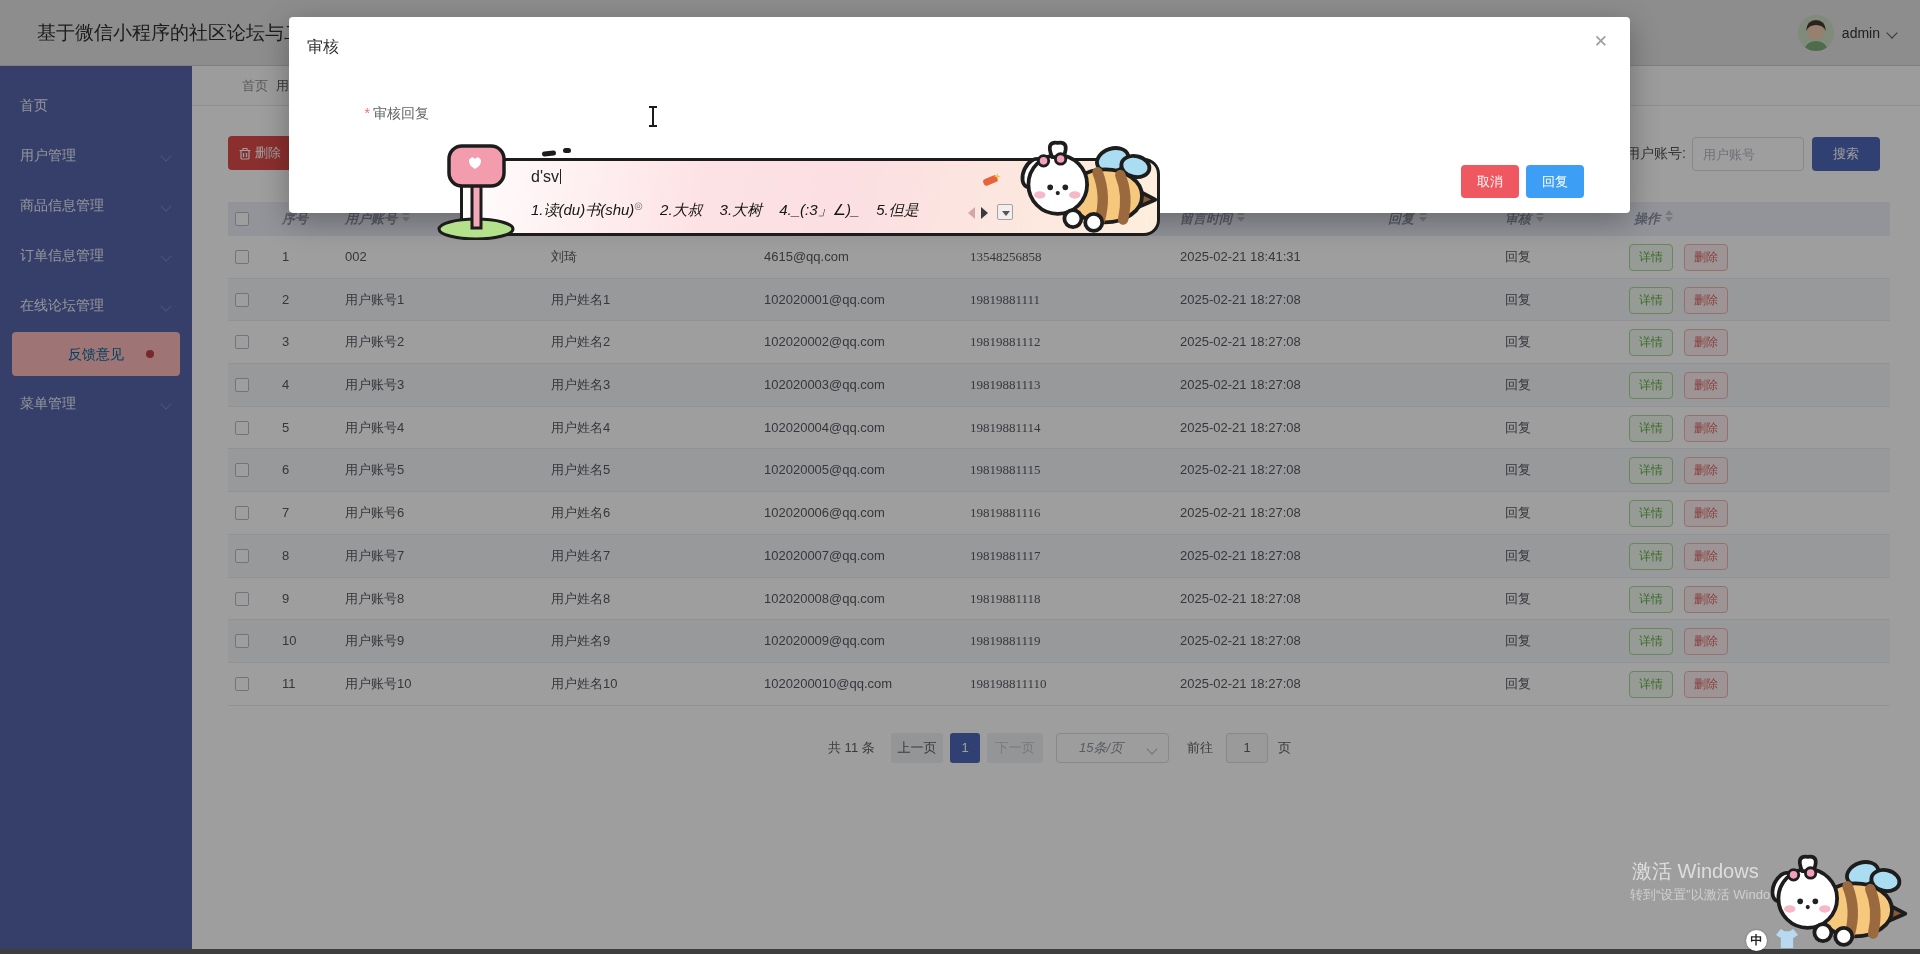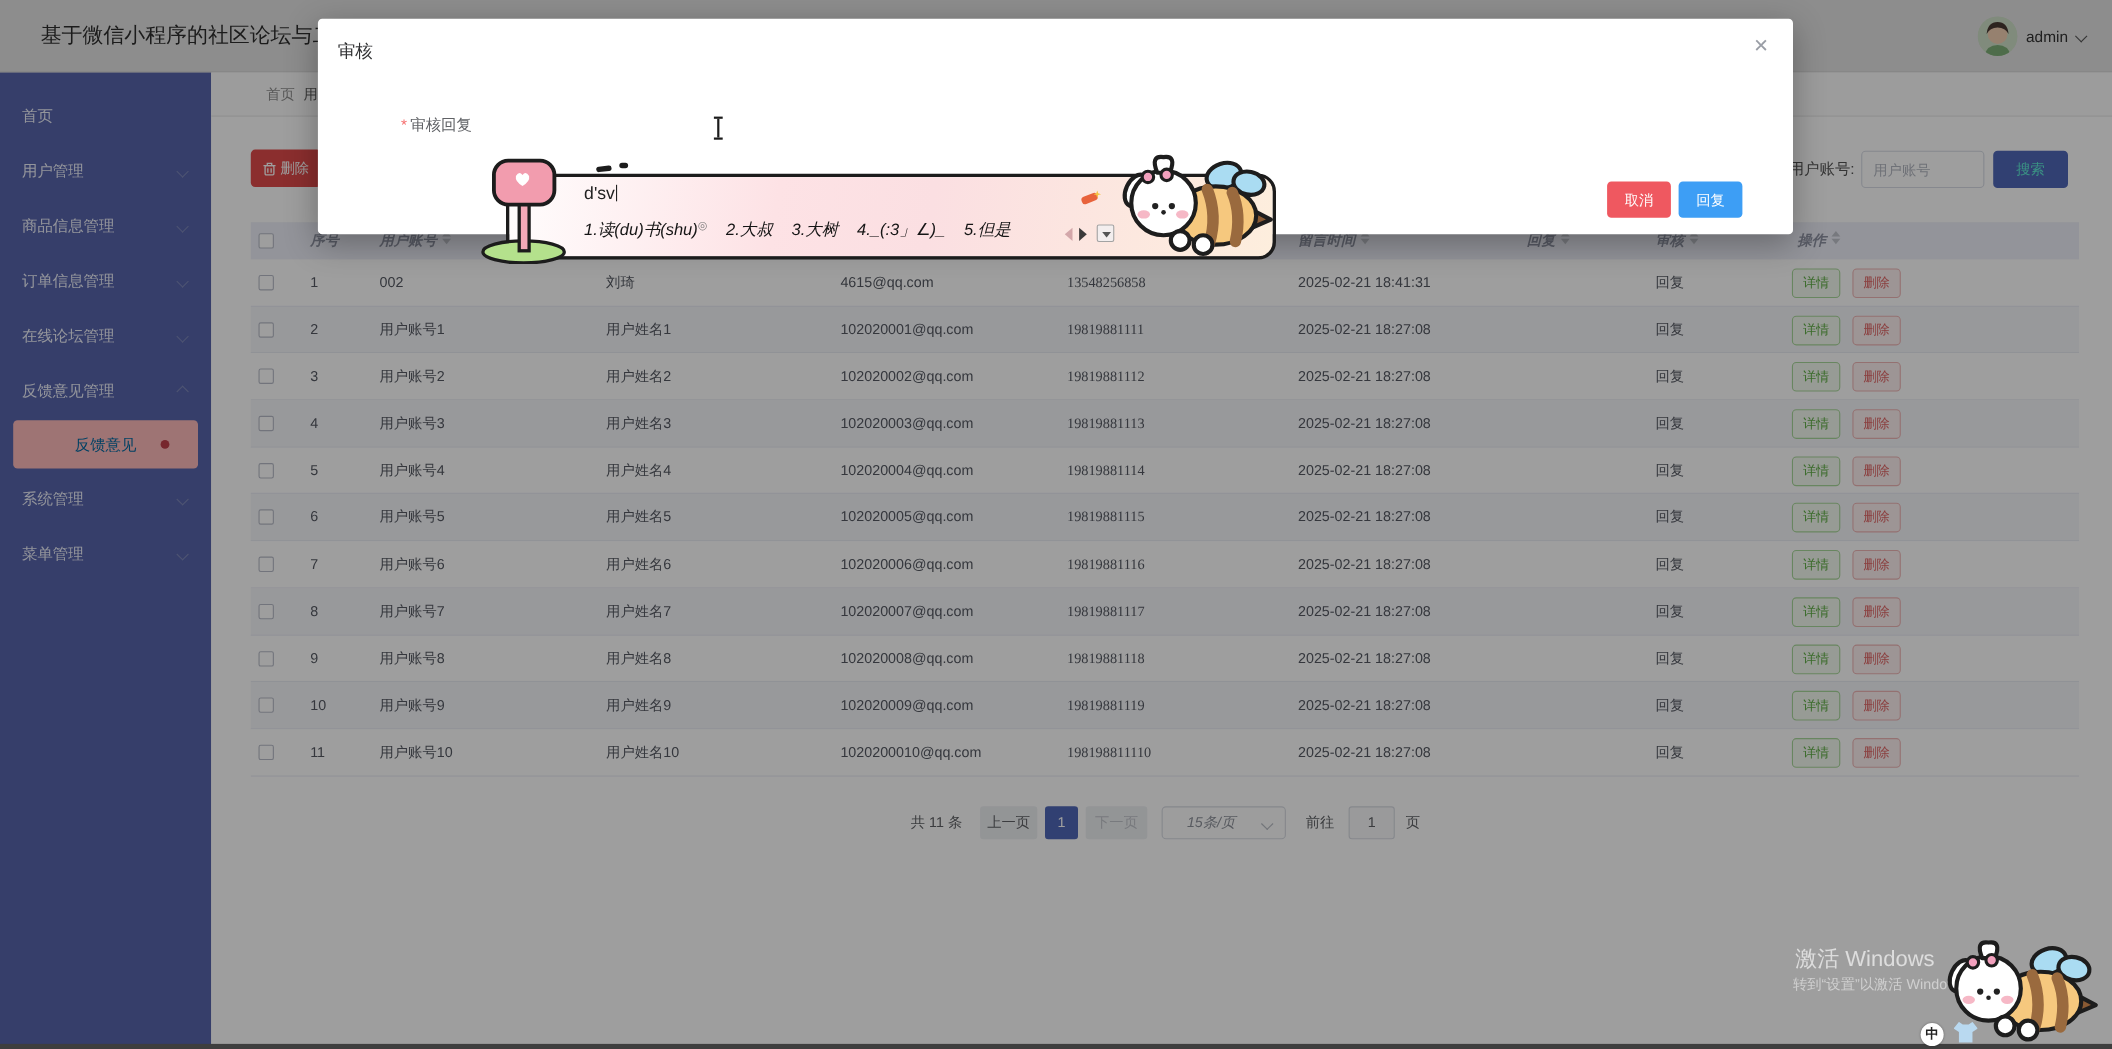--- a/index.html
+++ b/index.html
@@ -32,21 +32,21 @@
   .tab.t0{left:50px;color:#8f8f8f;}
   .tab.t1{left:84px;color:#5c5c5c;}
 
   .btn-del{position:absolute;left:36px;top:70px;width:64px;height:34px;background:#e14b4b;border-radius:4px;
            color:#fff;font-size:13px;display:flex;align-items:center;justify-content:center;gap:4px;}
   .search-label{position:absolute;left:1394px;top:79px;width:100px;text-align:right;font-size:14px;color:#555;white-space:nowrap;}
   .search-input{position:absolute;left:1500px;top:71px;width:112px;height:34px;border:1px solid #d8dce5;border-radius:4px;
                 padding:0 10px;font-size:13px;color:#333;background:#fff;font-family:inherit;}
   .search-input::placeholder{color:#b4b8c2;}
   .btn-search{position:absolute;left:1620px;top:71px;width:68px;height:34px;background:#5068b8;border-radius:4px;
-              color:#5eead4;font-size:13px;display:flex;align-items:center;justify-content:center;}
+              color:#ffffff;font-size:13px;display:flex;align-items:center;justify-content:center;}
 
   .thead{position:absolute;left:36px;top:136px;width:1662px;height:34px;background:#edeff8;color:#8f93a3;font-size:13px;font-weight:bold;}
   .thead span.h{position:absolute;top:0;line-height:34px;white-space:nowrap;}
   .sort{display:inline-block;margin-left:5px;vertical-align:1px;}
   .sort i{display:block;width:0;height:0;border-left:4px solid transparent;border-right:4px solid transparent;}
   .sort i.u{border-bottom:5px solid #c0c4cc;margin-bottom:2px;}
   .sort i.d{border-top:5px solid #c0c4cc;}
   .tbody{position:absolute;left:36px;top:170px;width:1662px;}
   .trow{position:relative;height:42.7px;border-bottom:1px solid #e9ecf3;background:#fff;}
   .trow.stripe{background:#f6f7fb;}
@@ -150,23 +150,21 @@
     </div>
   </div>
 
   <div class="sidebar">
     <div class="menu">
         <div class="menu-item"><span>首页</span></div>
         <div class="menu-item"><span>用户管理</span><span class="chev"></span></div>
         <div class="menu-item"><span>商品信息管理</span><span class="chev"></span></div>
         <div class="menu-item"><span>订单信息管理</span><span class="chev"></span></div>
         <div class="menu-item"><span>在线论坛管理</span><span class="chev"></span></div>
-        <div class="menu-item"><span>反馈意见管理</span><span class="chev up"></span></div>
         <div class="submenu-item active"><span>反馈意见</span><span class="dot"></span></div>
-        <div class="menu-item"><span>系统管理</span><span class="chev"></span></div>
         <div class="menu-item"><span>菜单管理</span><span class="chev"></span></div>
       </div>
   </div>
 
   <div class="content">
     <div class="tabbar">
       <span class="tab t0">首页</span>
       <span class="tab t1">用户管理</span>
     </div>
 

